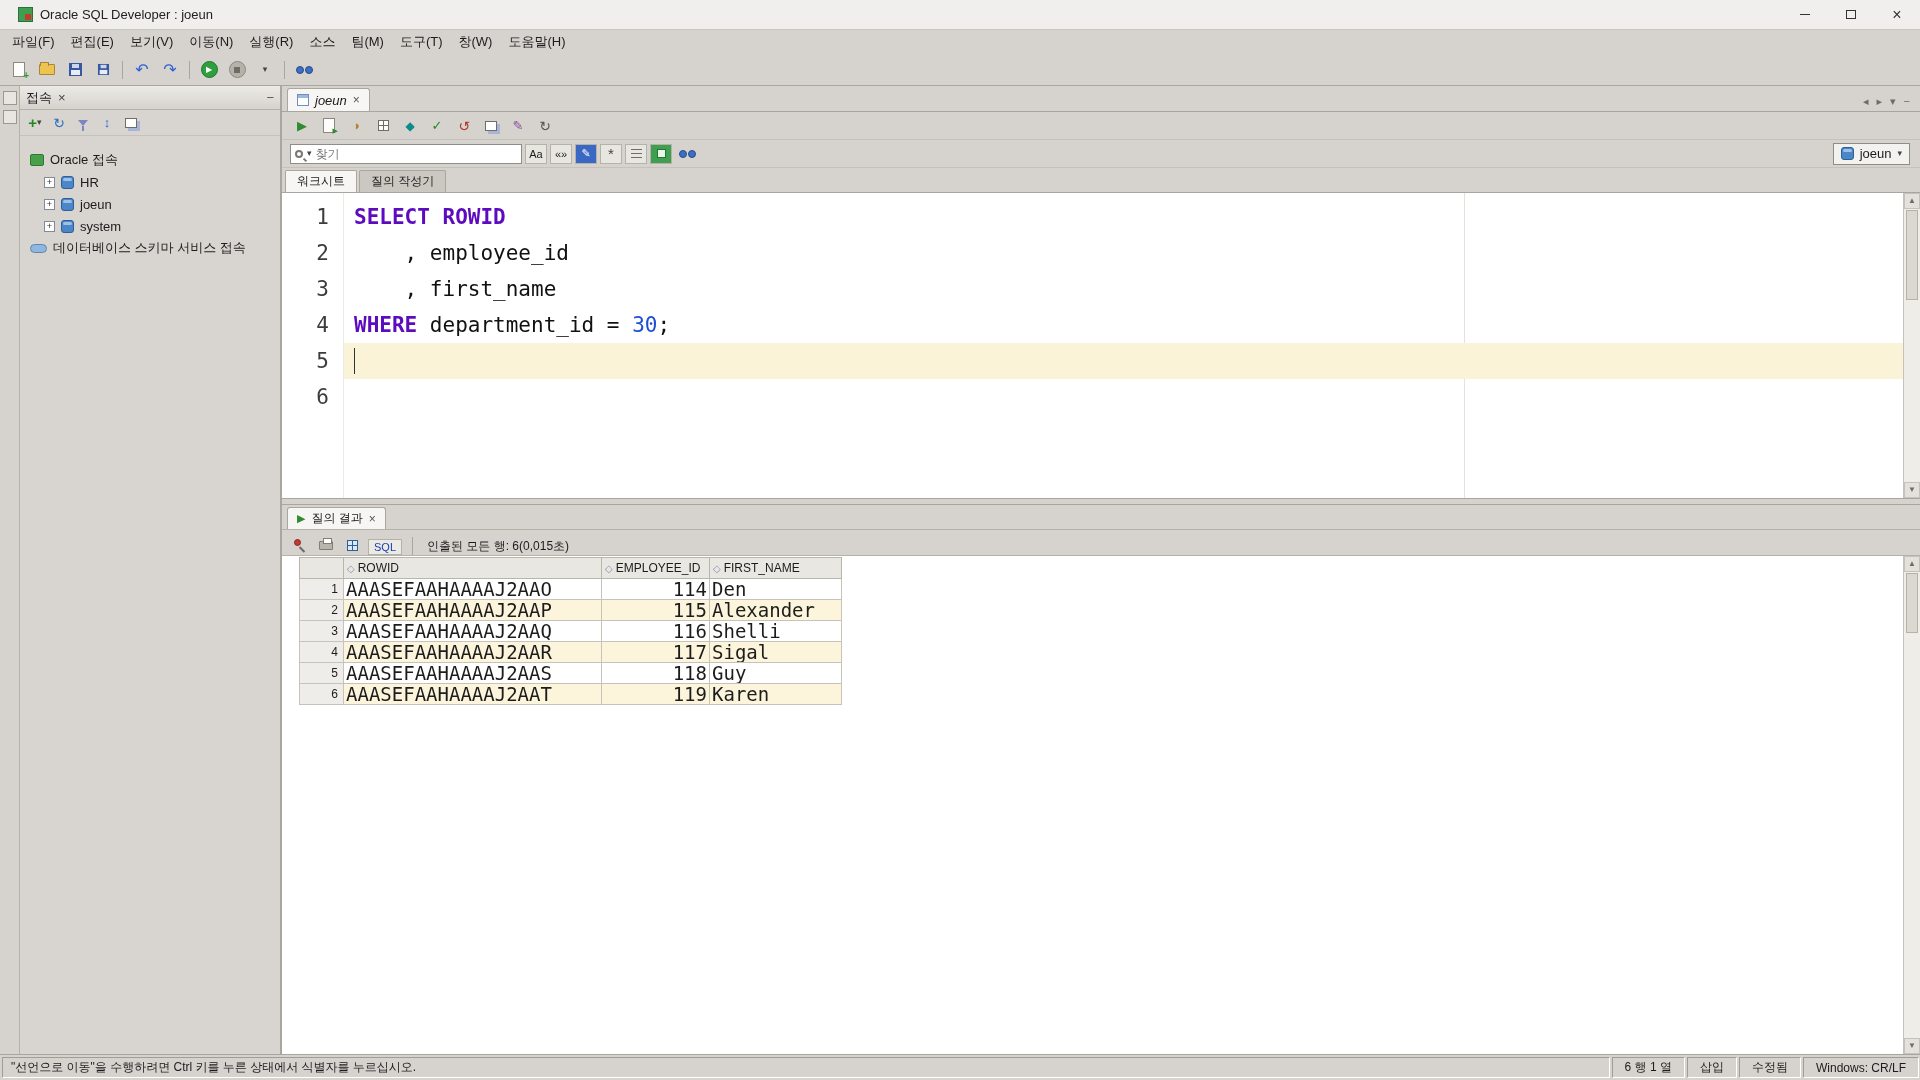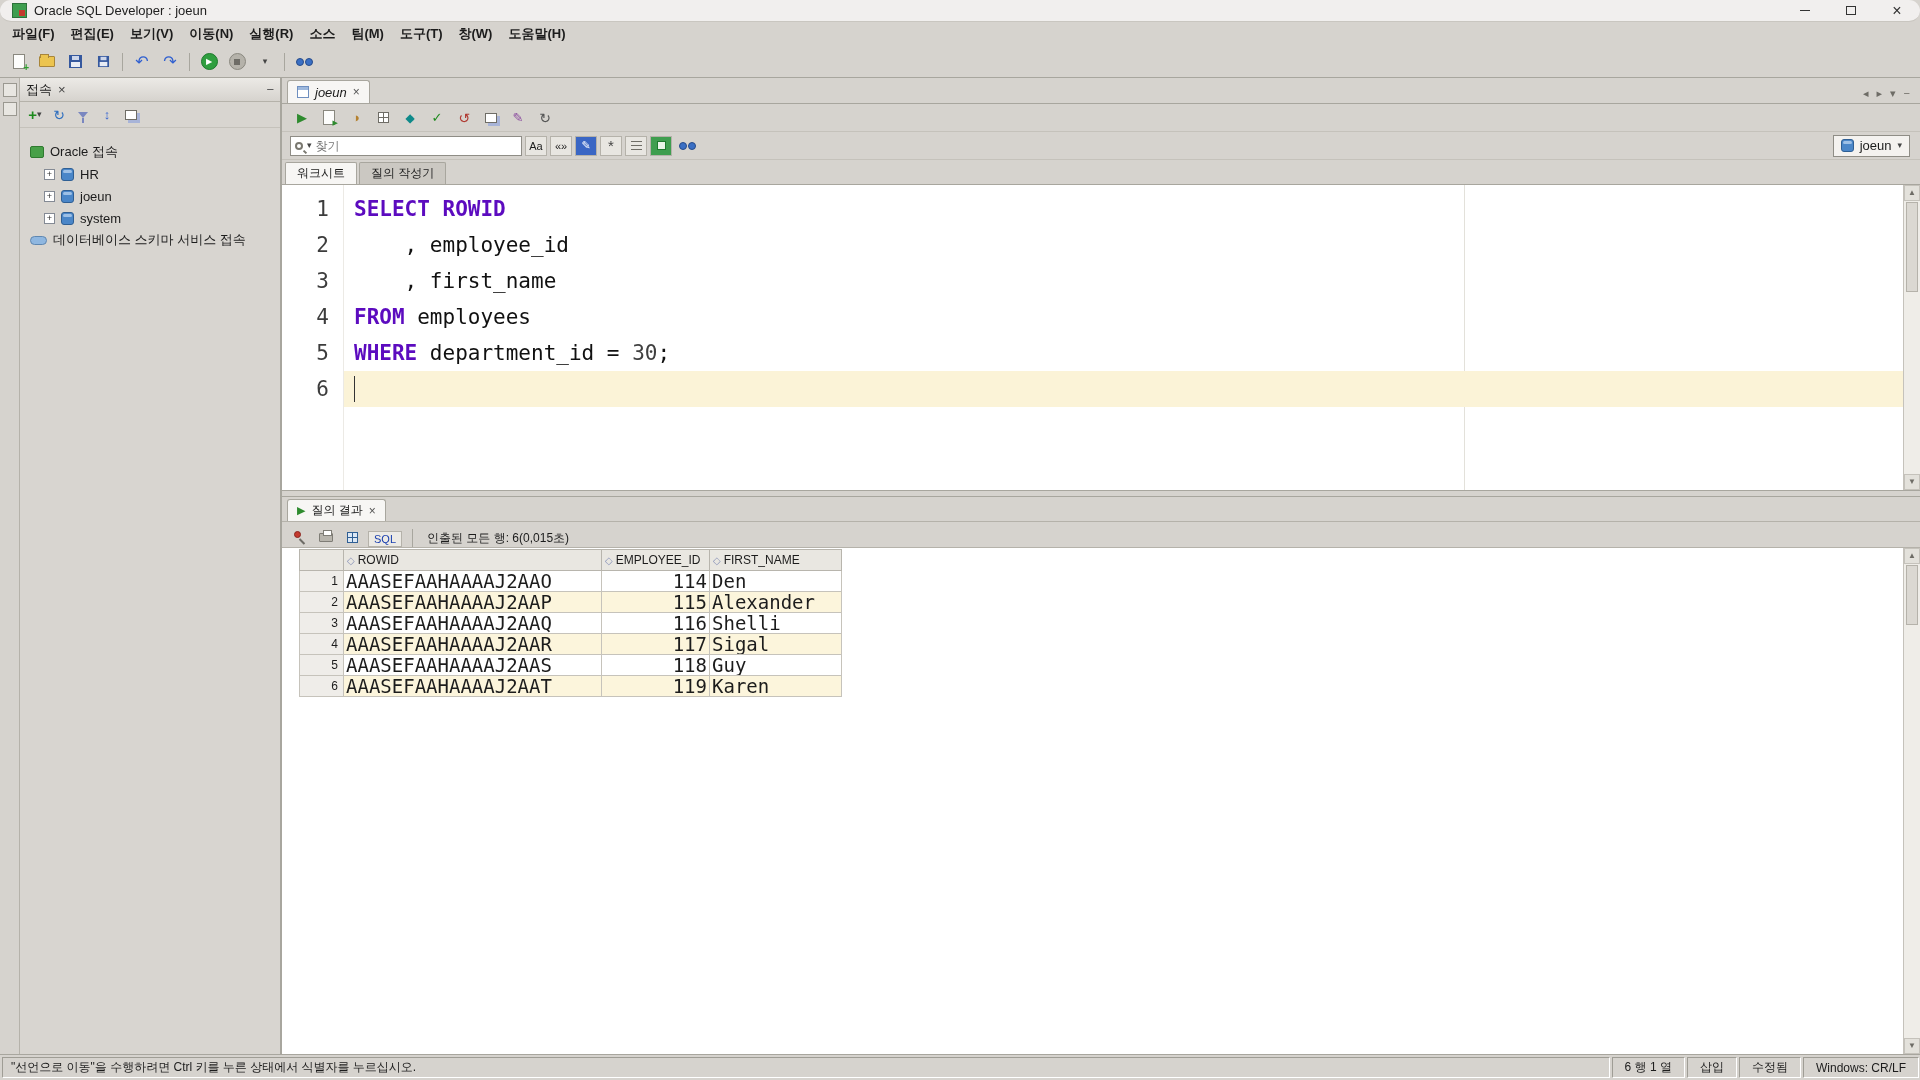--- a/index.html
+++ b/index.html
@@ -1,32 +1,32 @@
 <!DOCTYPE html>
 <html><head>
 <meta charset="utf-8">
 <style>
   * { margin:0; padding:0; box-sizing:border-box; }
   html,body { width:1920px; height:1080px; overflow:hidden; }
   body { font-family:"Liberation Sans","DejaVu Sans",sans-serif; font-size:13px; color:#1c1c1c; background:#d6d3ce; }
   .window { width:1920px; height:1080px; display:flex; flex-direction:column; background:#d6d3ce; }
 
   
-  .titlebar { height:22px; background:#f1efee; display:flex; align-items:center; padding-left:12px; border-bottom:1px solid #c9c6c0; flex:none;border-radius:13px; }
+  .titlebar { height:30px; background:#f1efee; display:flex; align-items:center; padding-left:18px; border-bottom:1px solid #c9c6c0; flex:none; }
   .appicon { width:15px; height:15px; background:#3f9e4f; border:1px solid #2d713a; position:relative; flex:none; }
   .appicon span { position:absolute; right:1px; bottom:1px; width:6px; height:6px; background:#c43a2e; }
   .title-text { margin-left:7px; font-size:13px; color:#222; }
   .win-controls { margin-left:auto; display:flex; height:100%; }
   .win-btn { width:46px; height:100%; display:flex; align-items:center; justify-content:center; color:#333; }
   .glyph-min { width:10px; height:0; border-bottom:1px solid #333; display:block; }
   .glyph-max { width:10px; height:9px; border:1px solid #333; display:block; }
   .win-close { font-size:16px; line-height:16px; }
 
   
-  .menubar { height:24px; display:flex; align-items:center; padding-left:4px; flex:none;font-weight:bold; }
+  .menubar { height:24px; display:flex; align-items:center; padding-left:4px; flex:none; }
   .menu-item { padding:3px 8px; cursor:default; }
 
   
   .toolbar { height:32px; display:flex; align-items:center; gap:2px; padding-left:6px; border-bottom:1px solid #a8a69e; flex:none; }
   .tb-btn { width:26px; height:24px; display:flex; align-items:center; justify-content:center; border:1px solid transparent; }
   .tb-sep { width:1px; height:18px; background:#a8a69e; margin:0 4px; }
   .g { display:inline-block; line-height:1; }
   .pg { position:relative; width:12px; height:15px; background:#fdfdfc; border:1px solid #8a887f; }
   .pg .corner { position:absolute; right:-5px; bottom:-5px; font-size:10px; font-weight:bold; color:#2e9e2e; }
   .pg .mini-play { position:absolute; right:-4px; bottom:-3px; font-size:7px; color:#2e8b2e; }
@@ -116,21 +116,21 @@
   
   .editor { position:relative; height:306px; background:#fff; display:flex; border-bottom:1px solid #a8a69e; flex:none; }
   .margin-guide { position:absolute; top:0; bottom:0; left:1182px; width:1px; background:#e3e1da; z-index:0; }
   .gutter { width:62px; padding-top:6px; font-family:"DejaVu Sans Mono",monospace; font-size:21px; color:#3c3c3c; text-align:right; padding-right:14px; flex:none; border-right:1px solid #eceae5; }
   .gutter div { height:36px; line-height:36px; }
   .code-area { position:relative; flex:1; padding-top:6px; min-width:0; }
   .code-line { height:36px; line-height:36px; font-family:"DejaVu Sans Mono",monospace; font-size:21px; white-space:pre; padding-left:10px; }
   .code-line.current { background:#fbf3d7; position:relative; z-index:1; }
   .kw { color:#5c0bbf; font-weight:bold; }
   .pl { color:#111; }
-  .num { color:#404040; }
+  .num { color:#1d4ed8; }
   .caret { position:absolute; left:10px; top:5px; width:1px; height:26px; background:#333; }
   .vscroll { width:17px; background:#efede8; border-left:1px solid #c5c2bb; display:flex; flex-direction:column; flex:none; }
   .sb-btn { height:16px; display:flex; align-items:center; justify-content:center; font-size:8px; color:#6e6c66; background:#e3e1db; border:1px solid #c5c2bb; flex:none; }
   .sb-thumb { height:90px; background:#dbd8d2; border:1px solid #b5b2aa; margin:1px 2px; }
   .sb-fill { flex:1; }
 
   .splitter { height:6px; background:#d6d3ce; border-bottom:1px solid #a8a69e; flex:none; }
 
   
   .results { flex:1; display:flex; flex-direction:column; min-height:0; }
@@ -407,21 +407,20 @@
           <div>2</div>
           <div>3</div>
           <div>4</div>
           <div>5</div>
           <div>6</div>
         </div>
         <div class="code-area">
           <div class="code-line"><span class="kw">SELECT ROWID</span></div>
           <div class="code-line"><span class="pl">    , employee_id</span></div>
           <div class="code-line"><span class="pl">    , first_name</span></div>
-          <div class="code-line"><span class="kw">FROM </span><span class="pl">employees</span></div>
           <div class="code-line"><span class="kw">WHERE </span><span class="pl">department_id = </span><span class="num">30</span><span class="pl">;</span></div>
           <div class="code-line current"><span class="caret"></span></div>
         </div>
         <div class="vscroll">
           <div class="sb-btn">
               <span class="g">▲</span>
             </div>
           <div class="sb-thumb"></div>
           <div class="sb-fill"></div>
           <div class="sb-btn">

